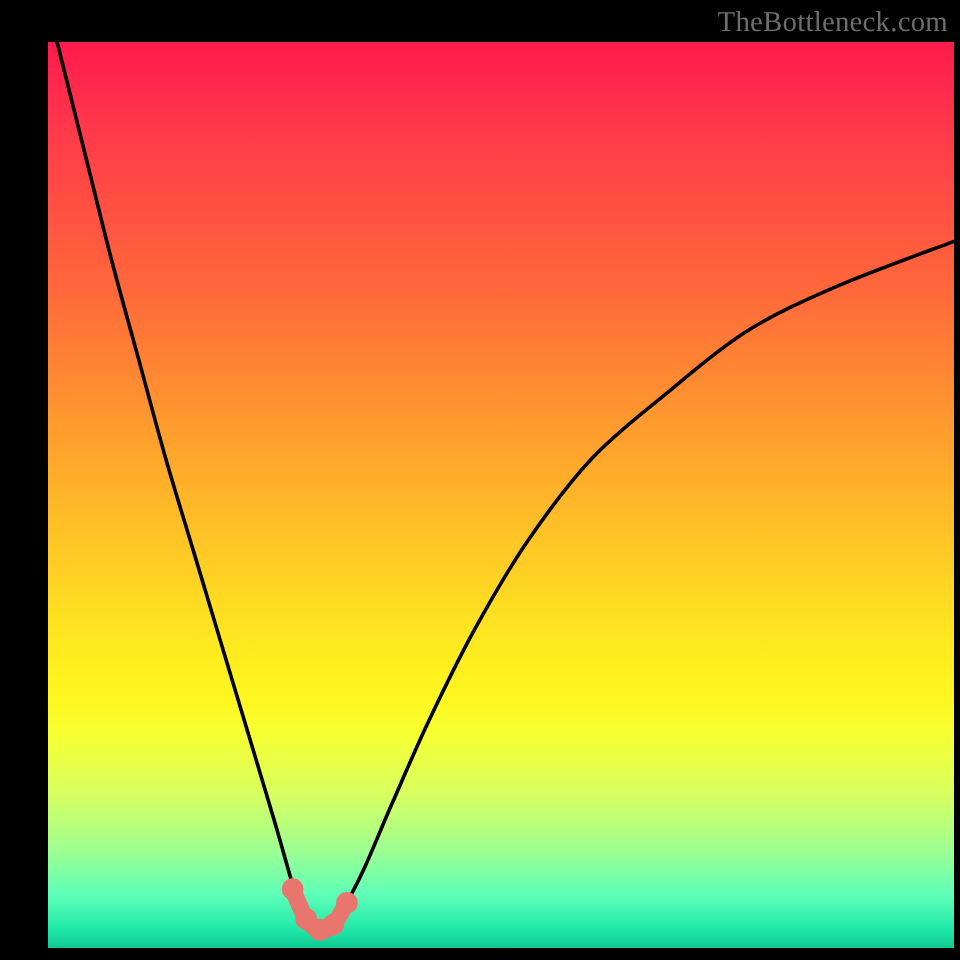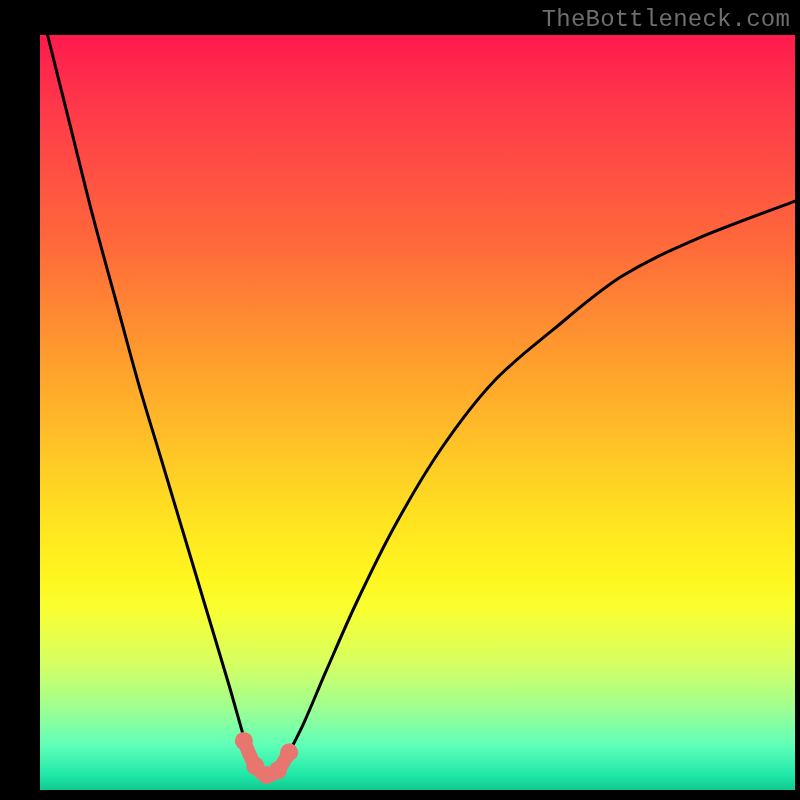--- a/index.html
+++ b/index.html
@@ -37,21 +37,21 @@
       #a0ff90 89%,
       #60ffb8 94%,
       #20e8a8 98%,
       #10c890 100%
     );
   }
   .watermark {
     position: absolute;
     top: 6px;
     right: 10px;
-    font-family: Liberation Mono, monospace;
+    font-family: Liberation Serif, serif;
     font-size: 24px;
     color: #6e6e6e;
     letter-spacing: 0.2px;
     user-select: none;
     text-align: center;
   }
   svg.curve {
     position: absolute;
     left: 0;
     top: 0;

